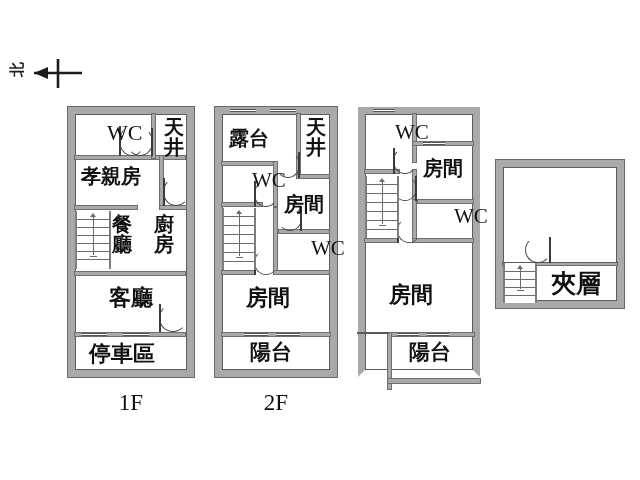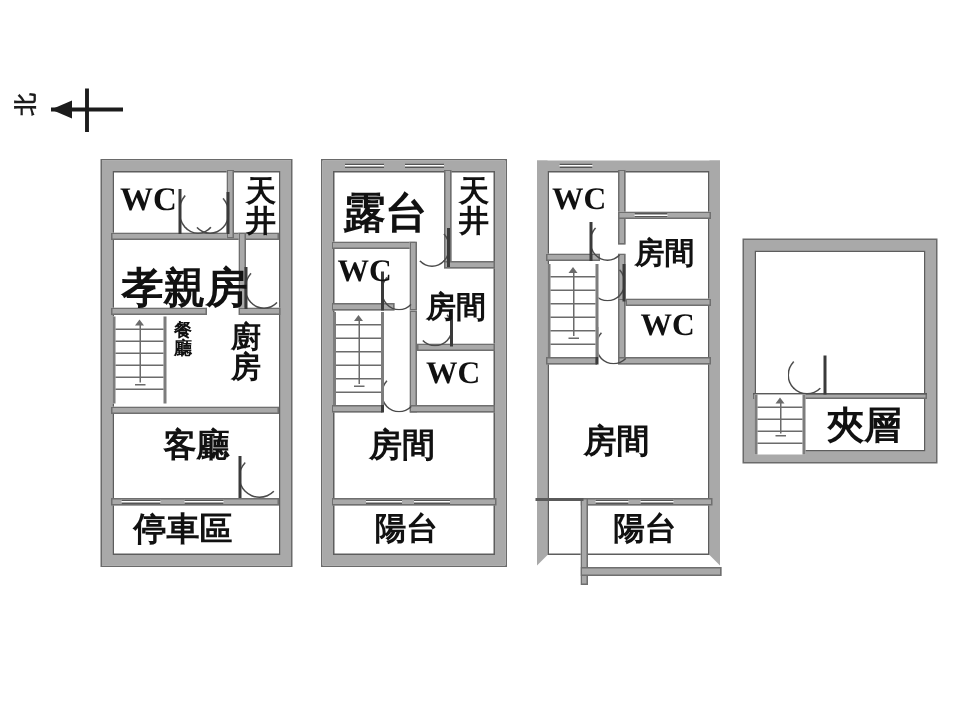--- a/index.html
+++ b/index.html
@@ -51,21 +51,21 @@
      border-bottom:4px solid #6b6b6b;}
 
   
   .lab{
     position:absolute;color:#111;
     font-family:"DejaVu Sans","Liberation Sans",sans-serif;
     font-weight:700;white-space:nowrap;line-height:1.02;
     text-align:center;
   }
   .lab.cjk{font-family:"DejaVu Sans","Liberation Sans",sans-serif;}
-  .lab.wc{font-family:"Liberation Serif","DejaVu Serif",serif;font-weight:700;letter-spacing:0px;}
+  .lab.wc{font-family:"Liberation Serif","DejaVu Serif",serif;font-weight:400;letter-spacing:0px;margin-left:27px;}
   .lab.two{line-height:0.98;}
 
   
   .floorlab{
     position:absolute;color:#111;font-size:23px;
     font-family:"Liberation Serif","DejaVu Serif",serif;
     text-align:center;white-space:nowrap;
   }
 
   
@@ -132,26 +132,27 @@
       <i style="top:32px"></i>
         <i style="top:40px"></i>
         <i style="top:48px"></i>
       <div class="uparrow"></div>
         <div class="up"></div>
         <div class="uph"></div>
     </div>
 
     <span class="lab wc" style="left:5px;top:8px;font-size:22px;">WC</span>
     <span class="lab cjk two" style="left:89px;top:4px;font-size:20px;width:20px;white-space:normal;">天井</span>
-    <span class="lab cjk" style="left:6px;top:64px;font-size:28px;">孝親房</span>
-    <span class="lab cjk two" style="left:36px;top:101px;font-size:12px;width:22px;white-space:normal;text-align:center;">餐廳</span>
+    <span class="lab cjk" style="left:6px;top:52px;font-size:20px;">孝親房</span>
+    <span class="lab cjk two" style="left:36px;top:101px;font-size:20px;width:22px;white-space:normal;text-align:center;">餐廳</span>
     <span class="lab cjk two" style="left:78px;top:101px;font-size:20px;width:22px;white-space:normal;">廚房</span>
     <span class="lab cjk" style="left:22px;top:173px;font-size:22px;margin-left:12px;">客廳</span>
     <span class="lab cjk" style="left:14px;top:229px;font-size:22px;">停車區</span>
   </div>
+  <span class="floorlab" style="left:68px;top:390px;width:126px;">1F</span>
 
   <div class="plan" style="left:215px;top:107px;width:122px;height:270px;">
 
     <div class="win" style="left:8px;top:-5px;width:26px;height:3px;"></div>
     <div class="win" style="left:48px;top:-5px;width:26px;height:3px;"></div>
 
     <div class="w" style="left:74px;top:-1px;width:5px;height:65px;"></div>
 
     <div class="w" style="left:-1px;top:47px;width:56px;height:5px;"></div>
 
@@ -192,28 +193,29 @@
         <i style="top:17px"></i>
         <i style="top:26px"></i>
       <i style="top:35px"></i>
         <i style="top:44px"></i>
         <i style="top:53px"></i>
       <div class="uparrow"></div>
         <div class="up"></div>
         <div class="uph"></div>
     </div>
 
-    <span class="lab cjk" style="left:7px;top:14px;font-size:28px;">露台</span>
+    <span class="lab cjk" style="left:7px;top:14px;font-size:20px;">露台</span>
     <span class="lab cjk two" style="left:84px;top:4px;font-size:20px;width:20px;white-space:normal;">天井</span>
     <span class="lab wc" style="left:3px;top:56px;font-size:21px;">WC</span>
     <span class="lab cjk" style="left:62px;top:80px;font-size:20px;">房間</span>
     <span class="lab wc" style="left:62px;top:124px;font-size:21px;">WC</span>
     <span class="lab cjk" style="left:24px;top:173px;font-size:22px;">房間</span>
     <span class="lab cjk" style="left:28px;top:228px;font-size:21px;">陽台</span>
   </div>
+  <span class="floorlab" style="left:215px;top:390px;width:122px;">2F</span>
 
   <div class="plan" style="left:358px;top:107px;width:122px;height:270px;border-bottom-color:transparent;box-shadow:none;">
 
     <div class="win" style="left:8px;top:-5px;width:22px;height:3px;"></div>
 
     <div class="w" style="left:47px;top:-1px;width:5px;height:50px;"></div>
     <div class="w" style="left:-1px;top:55px;width:36px;height:5px;"></div>
 
     <div class="w" style="left:47px;top:27px;width:62px;height:5px;"></div>
     <div class="win" style="left:58px;top:28px;width:22px;height:3px;"></div>

